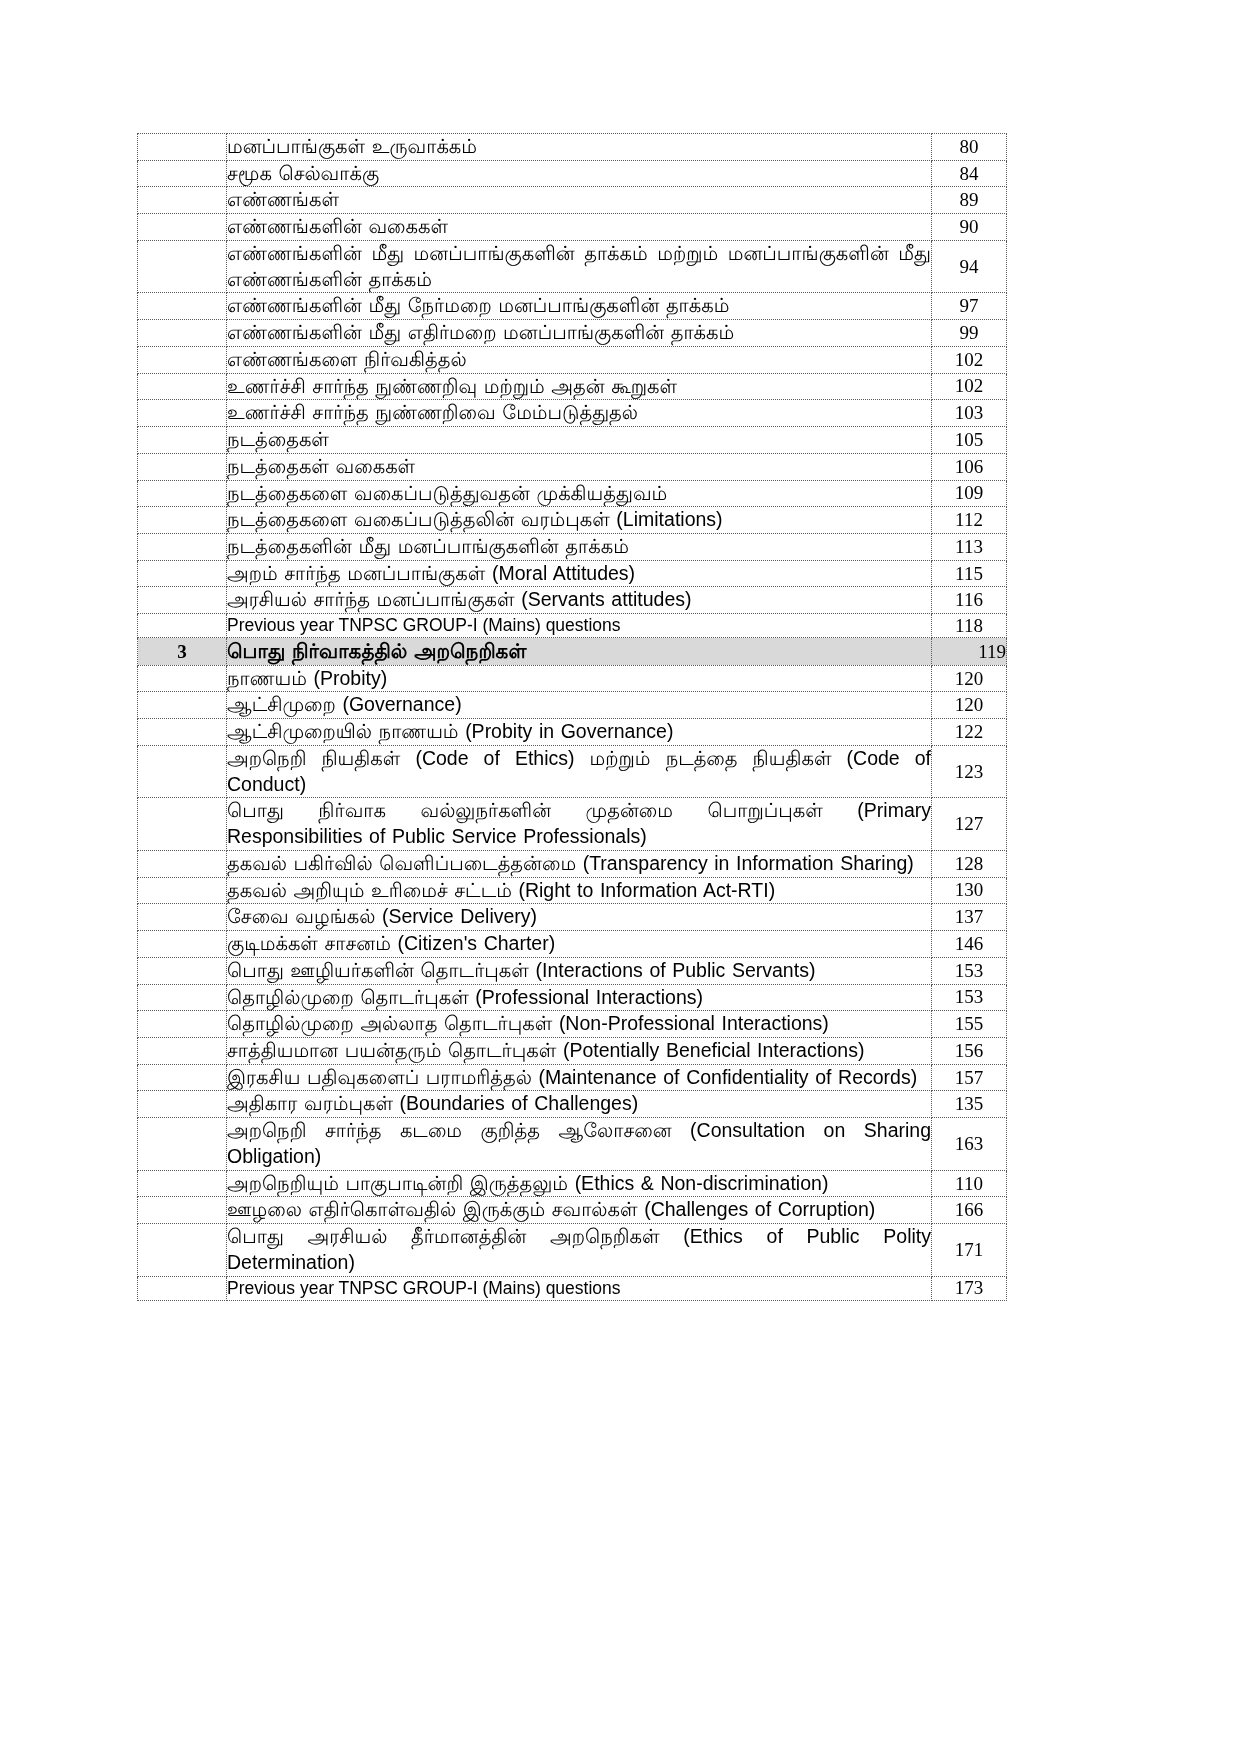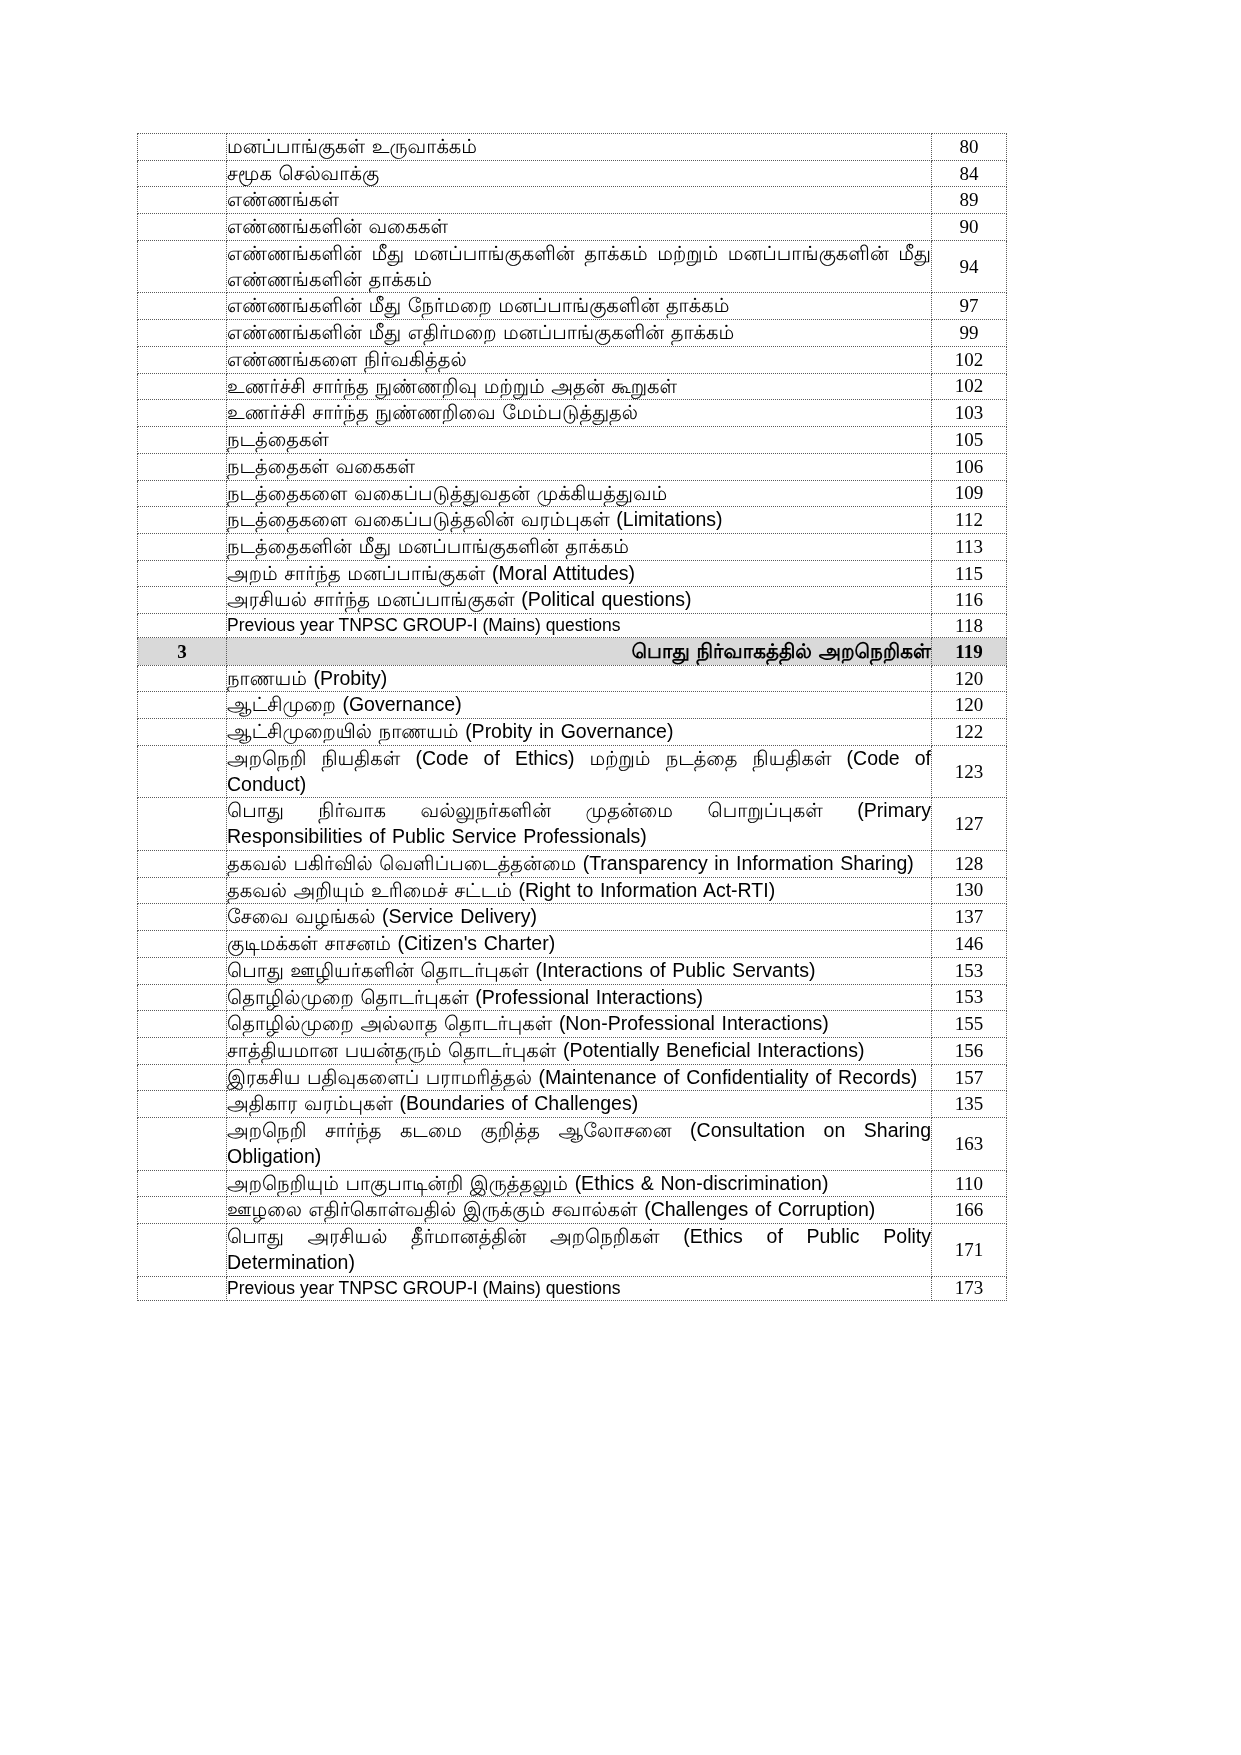--- a/index.html
+++ b/index.html
@@ -64,26 +64,27 @@
   }
   
   tr.chapter-row td {
     background: #d9d9d9;
   }
   tr.chapter-row td.cell-num {
     font-weight: bold;
     font-size: 19px;
   }
   tr.chapter-row td.cell-title {
-    text-align: right;
+    text-align: left;
     font-weight: bold;
     font-size: 20px;
   }
   tr.chapter-row td.cell-page {
-    font-weight: bold;
+    font-weight: normal;
+    text-align: right;
   }
   
   td.cell-title.en-small {
     font-size: 17.5px;
     word-spacing: normal;
   }
 </style>
 </head>
 <body>
 
@@ -171,21 +172,21 @@
             <td class="cell-title">நடத்தைகளின் மீது மனப்பாங்குகளின் தாக்கம்</td>
             <td class="cell-page">113</td>
           </tr>
           <tr>
             <td class="cell-num"></td>
             <td class="cell-title">அறம் சார்ந்த மனப்பாங்குகள் (Moral Attitudes)</td>
             <td class="cell-page">115</td>
           </tr>
           <tr>
             <td class="cell-num"></td>
-            <td class="cell-title">அரசியல் சார்ந்த மனப்பாங்குகள் (Political questions)</td>
+            <td class="cell-title">அரசியல் சார்ந்த மனப்பாங்குகள் (Servants attitudes)</td>
             <td class="cell-page">116</td>
           </tr>
           <tr>
             <td class="cell-num"></td>
             <td class="cell-title en-small">Previous year TNPSC GROUP-I (Mains) questions</td>
             <td class="cell-page">118</td>
           </tr>
           <tr class="chapter-row">
             <td class="cell-num">3</td>
             <td class="cell-title">பொது நிர்வாகத்தில் அறநெறிகள்</td>

